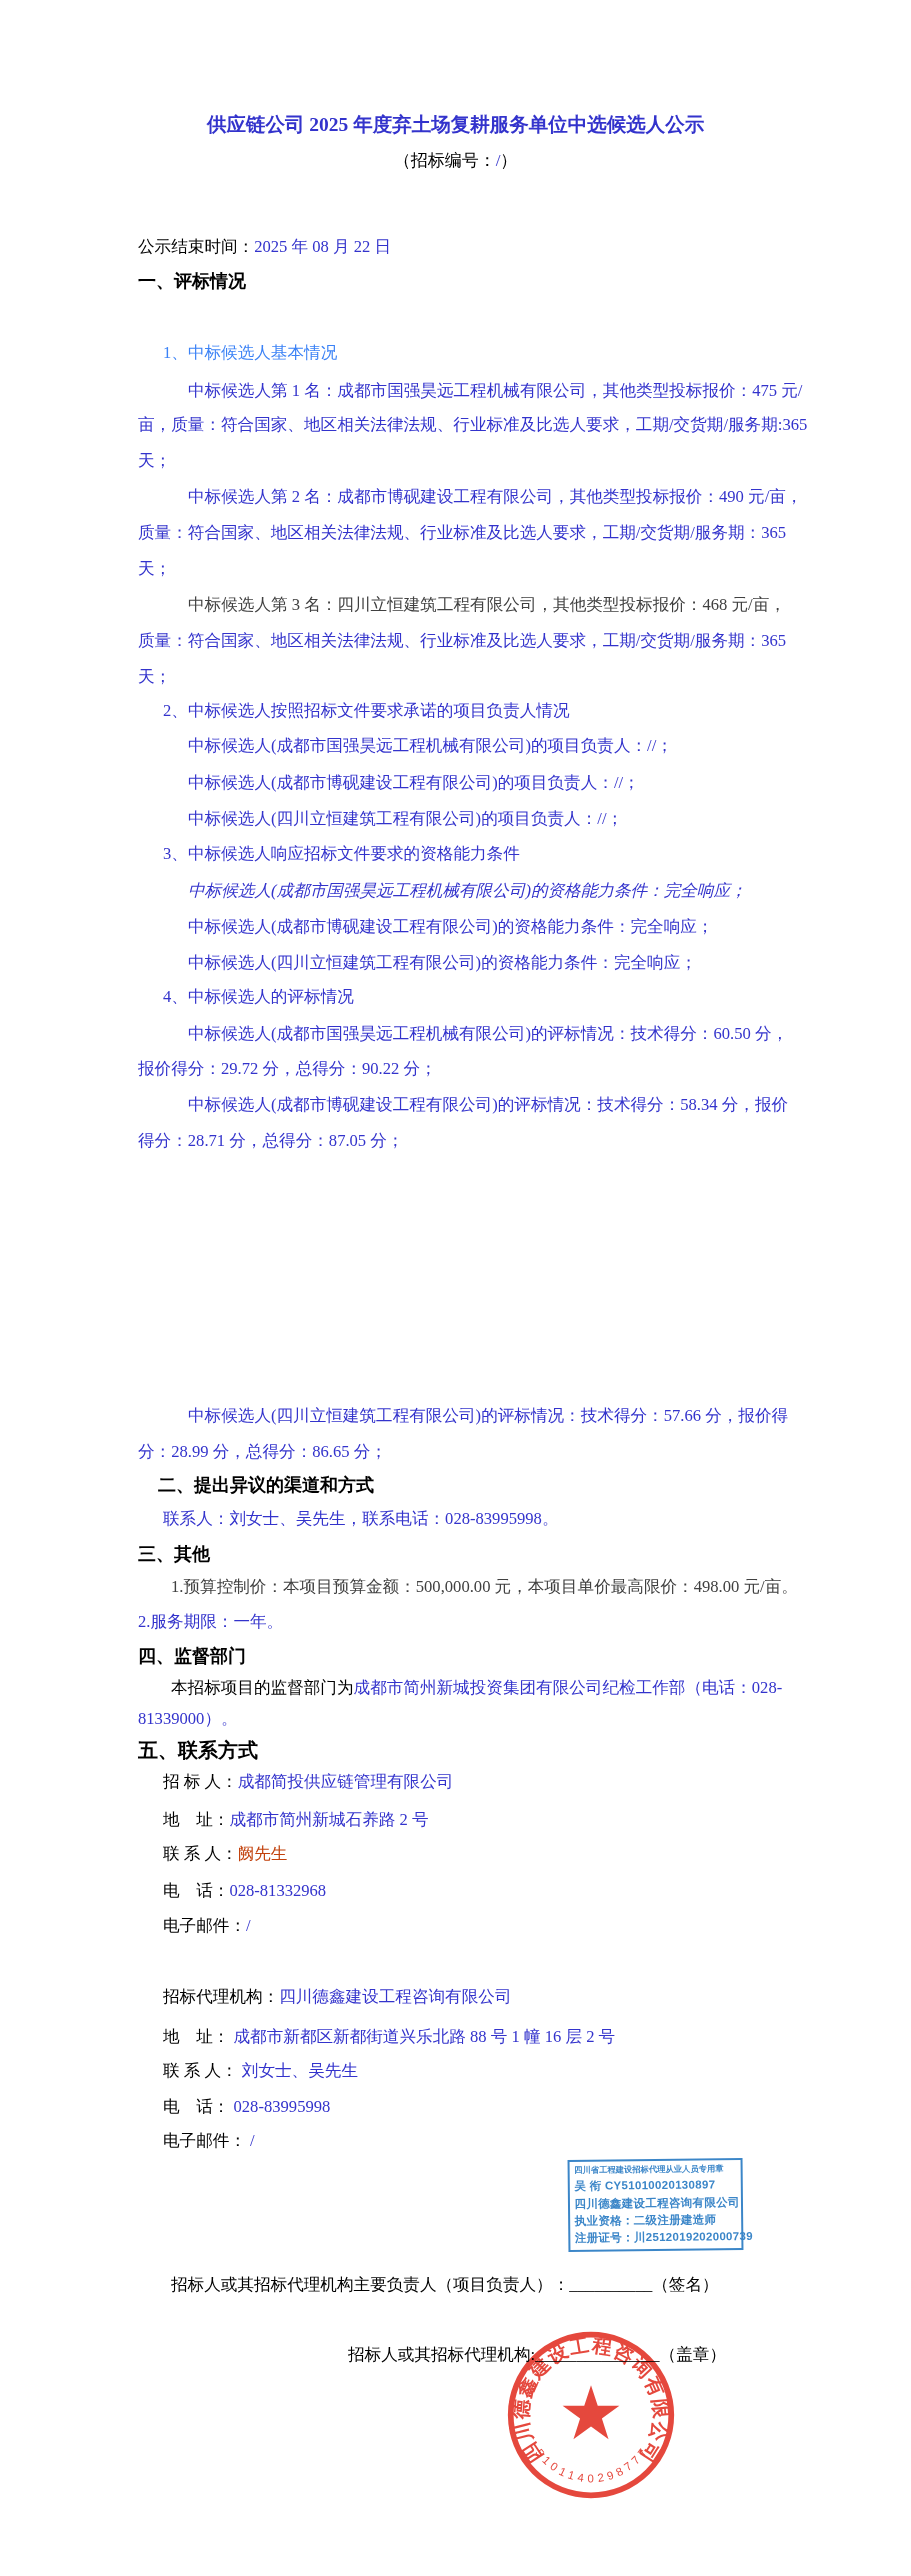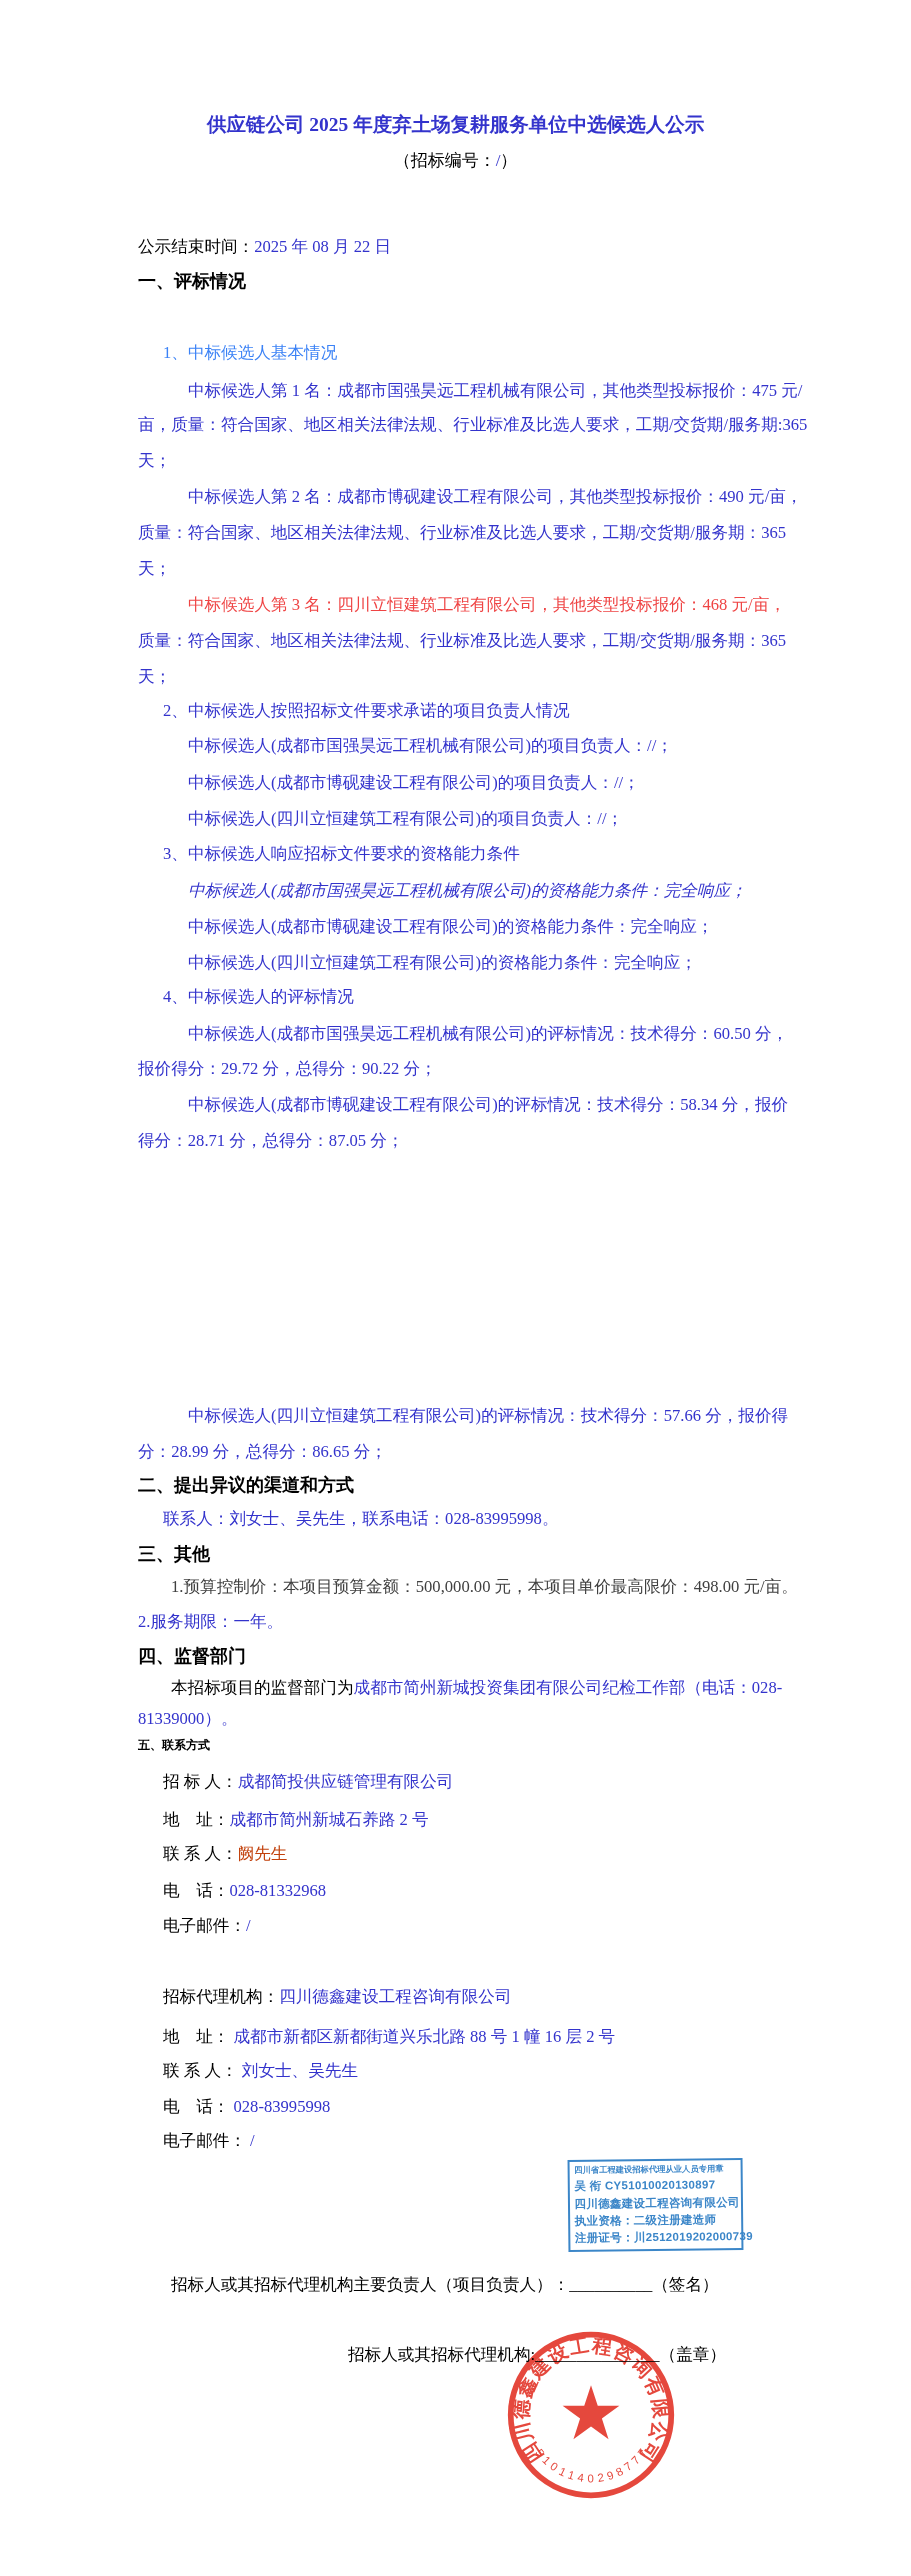--- a/index.html
+++ b/index.html
@@ -52,47 +52,47 @@
     <div class="line" style="top: 2130px; left: 163px; font-size: 16.6px;"><span style="color: rgb(0, 0, 0);">电子邮件：</span><span style="color: rgb(51, 51, 204);"> /</span></div>
     <div class="line" style="top: 2096px; left: 163px; font-size: 16.6px;"><span style="color: rgb(0, 0, 0);">电    话：</span><span style="color: rgb(51, 51, 204);"> 028-83995998</span></div>
     <div class="line" style="top: 2060px; left: 163px; font-size: 16.6px;"><span style="color: rgb(0, 0, 0);">联 系 人：</span><span style="color: rgb(51, 51, 204);"> 刘女士、吴先生</span></div>
     <div class="line" style="top: 2026px; left: 163px; font-size: 16.6px;"><span style="color: rgb(0, 0, 0);">地    址：</span><span style="color: rgb(51, 51, 204);"> 成都市新都区新都街道兴乐北路 88 号 1 幢 16 层 2 号</span></div>
     <div class="line" style="top: 1986px; left: 163px; font-size: 16.6px;"><span style="color: rgb(0, 0, 0); text-align: right;">招标代理机构：</span><span style="color: rgb(51, 51, 204);">四川德鑫建设工程咨询有限公司</span></div>
     <div class="line" style="top: 1915px; left: 163px; font-size: 16.6px;"><span style="color: rgb(0, 0, 0);">电子邮件：</span><span style="color: rgb(51, 51, 204);">/</span></div>
     <div class="line" style="top: 1880px; left: 163px; font-size: 16.6px;"><span style="color: rgb(0, 0, 0);">电    话：</span><span style="color: rgb(51, 51, 204);">028-81332968</span></div>
     <div class="line" style="top: 1843px; left: 163px; font-size: 16.6px;"><span style="color: rgb(0, 0, 0);">联 系 人：</span><span style="color: #c2410c;">阙先生</span></div>
     <div class="line" style="top: 1809px; left: 163px; font-size: 16.6px;"><span style="color: rgb(0, 0, 0);">地    址：</span><span style="color: rgb(51, 51, 204);">成都市简州新城石养路 2 号</span></div>
     <div class="line" style="top: 1771px; left: 163px; font-size: 16.6px;"><span style="color: rgb(0, 0, 0);">招 标 人：</span><span style="color: rgb(51, 51, 204);">成都简投供应链管理有限公司</span></div>
-    <div class="line" style="top: 1737px; left: 138px; font-size: 12px; font-weight: bold;"><span style="color: rgb(0, 0, 0);">五、联系方式</span></div>
+    <div class="line" style="top: 1737px; left: 138px; font-size: 20px; font-weight: bold;"><span style="color: rgb(0, 0, 0);">五、联系方式</span></div>
     <div class="line" style="top: 1708px; left: 138px; font-size: 16.6px;"><span style="color: rgb(51, 51, 204);">81339000）。</span></div>
     <div class="line" style="top: 1677px; left: 171px; font-size: 16.6px;"><span style="color: rgb(0, 0, 0);">本招标项目的监督部门为</span><span style="color: rgb(51, 51, 204);">成都市简州新城投资集团有限公司纪检工作部（电话：028-</span></div>
     <div class="line" style="top: 1644px; left: 138px; font-size: 18px; font-weight: bold;"><span style="color: rgb(0, 0, 0);">四、监督部门</span></div>
     <div class="line" style="top: 1611px; left: 138px; font-size: 16.6px;"><span style="color: rgb(51, 51, 204);">2.服务期限：一年。</span></div>
     <div class="line" style="top: 1576px; left: 171px; font-size: 16.6px;"><span style="color: #404040;">1.预算控制价：本项目预算金额：500,000.00 元，本项目单价最高限价：498.00 元/亩。</span></div>
     <div class="line" style="top: 1542px; left: 138px; font-size: 18px; font-weight: bold;"><span style="color: rgb(0, 0, 0);">三、其他</span></div>
     <div class="line" style="top: 1508px; left: 163px; font-size: 16.6px;"><span style="color: rgb(51, 51, 204);">联系人：刘女士、吴先生，联系电话：028-83995998。</span></div>
-    <div class="line" style="top: 1473px; left: 138px; font-size: 18px; font-weight: bold;"><span style="color: rgb(0, 0, 0);">二、提出异议的渠道和方式</span></div>
+    <div class="line" style="top: 1473px; left: 138px; font-size: 18px; font-weight: bold;"><span style="color: rgb(0, 0, 0); margin-left: 20px;">二、提出异议的渠道和方式</span></div>
     <div class="line" style="top: 1441px; left: 138px; font-size: 16.6px;"><span style="color: rgb(51, 51, 204);">分：28.99 分，总得分：86.65 分；</span></div>
     <div class="line" style="top: 1405px; left: 188px; font-size: 16.6px;"><span style="color: rgb(51, 51, 204);">中标候选人(四川立恒建筑工程有限公司)的评标情况：技术得分：57.66 分，报价得</span></div>
     <div class="line" style="top: 1130px; left: 138px; font-size: 16.6px;"><span style="color: rgb(51, 51, 204);">得分：28.71 分，总得分：87.05 分；</span></div>
     <div class="line" style="top: 1094px; left: 188px; font-size: 16.6px;"><span style="color: rgb(51, 51, 204);">中标候选人(成都市博砚建设工程有限公司)的评标情况：技术得分：58.34 分，报价</span></div>
     <div class="line" style="top: 1058px; left: 138px; font-size: 16.6px;"><span style="color: rgb(51, 51, 204);">报价得分：29.72 分，总得分：90.22 分；</span></div>
     <div class="line" style="top: 1023px; left: 188px; font-size: 16.6px;"><span style="color: rgb(51, 51, 204);">中标候选人(成都市国强昊远工程机械有限公司)的评标情况：技术得分：60.50 分，</span></div>
     <div class="line" style="top: 986px; left: 163px; font-size: 16.6px;"><span style="color: rgb(51, 51, 204);">4、中标候选人的评标情况</span></div>
     <div class="line" style="top: 952px; left: 188px; font-size: 16.6px;"><span style="color: rgb(51, 51, 204);">中标候选人(四川立恒建筑工程有限公司)的资格能力条件：完全响应；</span></div>
     <div class="line" style="top: 916px; left: 188px; font-size: 16.6px;"><span style="color: rgb(51, 51, 204);">中标候选人(成都市博砚建设工程有限公司)的资格能力条件：完全响应；</span></div>
     <div class="line" style="top: 880px; left: 188px; font-size: 16.6px;"><span style="color: rgb(51, 51, 204); font-style: italic;">中标候选人(成都市国强昊远工程机械有限公司)的资格能力条件：完全响应；</span></div>
     <div class="line" style="top: 843px; left: 163px; font-size: 16.6px;"><span style="color: rgb(51, 51, 204);">3、中标候选人响应招标文件要求的资格能力条件</span></div>
     <div class="line" style="top: 808px; left: 188px; font-size: 16.6px;"><span style="color: rgb(51, 51, 204);">中标候选人(四川立恒建筑工程有限公司)的项目负责人：//；</span></div>
     <div class="line" style="top: 772px; left: 188px; font-size: 16.6px;"><span style="color: rgb(51, 51, 204);">中标候选人(成都市博砚建设工程有限公司)的项目负责人：//；</span></div>
     <div class="line" style="top: 735px; left: 188px; font-size: 16.6px;"><span style="color: rgb(51, 51, 204);">中标候选人(成都市国强昊远工程机械有限公司)的项目负责人：//；</span></div>
     <div class="line" style="top: 700px; left: 163px; font-size: 16.6px;"><span style="color: rgb(51, 51, 204);">2、中标候选人按照招标文件要求承诺的项目负责人情况</span></div>
     <div class="line" style="top: 666px; left: 138px; font-size: 16.6px;"><span style="color: rgb(51, 51, 204);">天；</span></div>
     <div class="line" style="top: 630px; left: 138px; font-size: 16.6px;"><span style="color: rgb(51, 51, 204);">质量：符合国家、地区相关法律法规、行业标准及比选人要求，工期/交货期/服务期：365</span></div>
-    <div class="line" style="top: 594px; left: 188px; font-size: 16.6px;"><span style="color: #ef4444;">中标候选人第 3 名：四川立恒建筑工程有限公司，其他类型投标报价：468 元/亩，</span></div>
+    <div class="line" style="top: 594px; left: 188px; font-size: 16.6px;"><span style="color: #404040;">中标候选人第 3 名：四川立恒建筑工程有限公司，其他类型投标报价：468 元/亩，</span></div>
     <div class="line" style="top: 558px; left: 138px; font-size: 16.6px;"><span style="color: rgb(51, 51, 204);">天；</span></div>
     <div class="line" style="top: 522px; left: 138px; font-size: 16.6px;"><span style="color: rgb(51, 51, 204);">质量：符合国家、地区相关法律法规、行业标准及比选人要求，工期/交货期/服务期：365</span></div>
     <div class="line" style="top: 486px; left: 188px; font-size: 16.6px;"><span style="color: rgb(51, 51, 204);">中标候选人第 2 名：成都市博砚建设工程有限公司，其他类型投标报价：490 元/亩，</span></div>
     <div class="line" style="top: 450px; left: 138px; font-size: 16.6px;"><span style="color: rgb(51, 51, 204);">天；</span></div>
     <div class="line" style="top: 414px; left: 138px; font-size: 16.6px;"><span style="color: rgb(51, 51, 204);">亩，质量：符合国家、地区相关法律法规、行业标准及比选人要求，工期/交货期/服务期:365</span></div>
     <div class="line" style="top: 380px; left: 188px; font-size: 16.6px;"><span style="color: rgb(51, 51, 204);">中标候选人第 1 名：成都市国强昊远工程机械有限公司，其他类型投标报价：475 元/</span></div>
     <div class="line" style="top: 342px; left: 163px; font-size: 16.6px;"><span style="color: #3b82f6;">1、中标候选人基本情况</span></div>
     <div class="line" style="top: 269px; left: 138px; font-size: 18px; font-weight: bold;"><span style="color: rgb(0, 0, 0);">一、评标情况</span></div>
     <div class="line" style="top: 236px; left: 138px; font-size: 16.6px;"><span style="color: rgb(0, 0, 0);">公示结束时间：</span><span style="color: rgb(51, 51, 204);">2025 年 08 月 22 日</span></div>
     <div class="line" style="top: 150px; left: 0px; width: 100%; text-align: center; font-size: 17px;"><span style="color: rgb(0, 0, 0);">（招标编号：</span><span style="color: rgb(51, 51, 204);">/</span><span style="color: rgb(0, 0, 0);">）</span></div>

